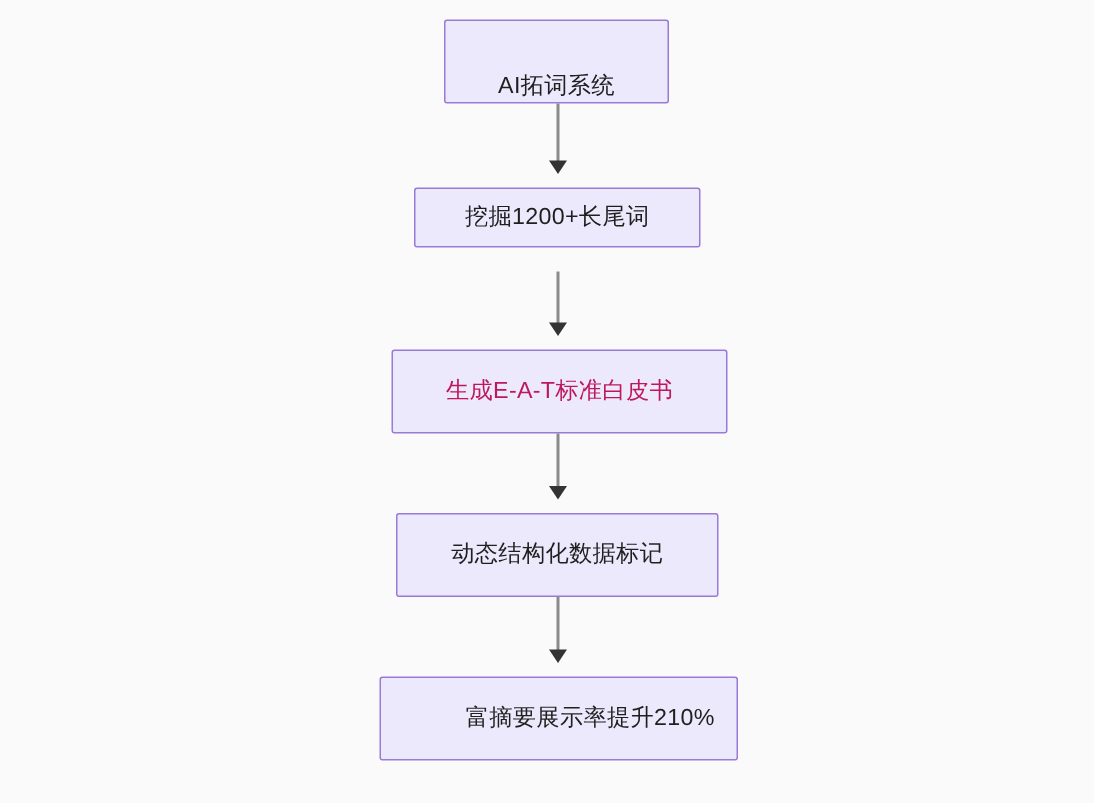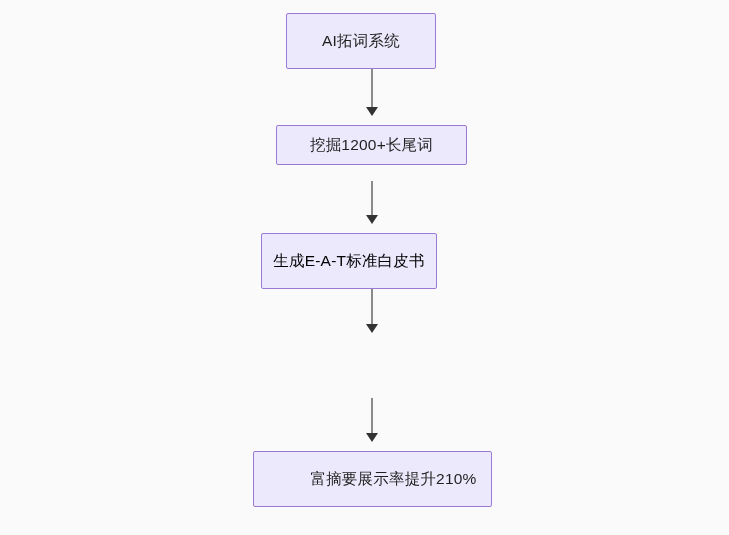--- a/index.html
+++ b/index.html
@@ -72,26 +72,29 @@
   </div>
   <div class="edge" id="edge-2" style="left: 371px; top: 289px; width: 2px; height: 44px;">
     <div class="edge-line" style="height: 36px; background: rgb(138, 138, 138);"></div>
     <div class="edge-head" style="top: 35px; border-top-color: rgb(51, 51, 51);"></div>
   </div>
   <div class="edge" id="edge-3" style="left: 371px; top: 398px; width: 2px; height: 44px;">
     <div class="edge-line" style="height: 36px; background: rgb(138, 138, 138);"></div>
     <div class="edge-head" style="top: 35px; border-top-color: rgb(51, 51, 51);"></div>
   </div>
 
-  <div class="node" id="node-0" style="left: 286px; top: 13px; width: 150px; height: 56px; background: rgb(236, 233, 252); border-color: rgb(155, 121, 214); color: rgb(31, 31, 31);">
+  <div class="node" id="node-0" style="left: 296px; top: 13px; width: 150px; height: 56px; background: rgb(236, 233, 252); border-color: rgb(155, 121, 214); color: rgb(31, 31, 31); align-items: flex-end;">
     <span class="node-label">AI拓词系统</span>
   </div>
   <div class="node" id="node-1" style="left: 276px; top: 125px; width: 191px; height: 40px; background: rgb(236, 233, 252); border-color: rgb(155, 121, 214); color: rgb(31, 31, 31);">
     <span class="node-label">挖掘1200+长尾词</span>
   </div>
-  <div class="node" id="node-2" style="left: 261px; top: 233px; width: 176px; height: 56px; background: rgb(236, 233, 252); border-color: rgb(155, 121, 214); color: #000000;">
+  <div class="node" id="node-2" style="left: 261px; top: 233px; width: 224px; height: 56px; background: rgb(236, 233, 252); border-color: rgb(155, 121, 214); color: #be185d;">
     <span class="node-label">生成E-A-T标准白皮书</span>
+  </div>
+  <div class="node" id="node-3" style="left: 264px; top: 342px; width: 215px; height: 56px; background: rgb(236, 233, 252); border-color: rgb(155, 121, 214); color: rgb(31, 31, 31);">
+    <span class="node-label">动态结构化数据标记</span>
   </div>
   <div class="node" id="node-4" style="left: 253px; top: 451px; width: 239px; height: 56px; background: rgb(236, 233, 252); border-color: rgb(155, 121, 214); color: rgb(31, 31, 31); padding-left: 42px;">
     <span class="node-label">富摘要展示率提升210%</span>
   </div>
 
 </div>
 
 </body></html>

